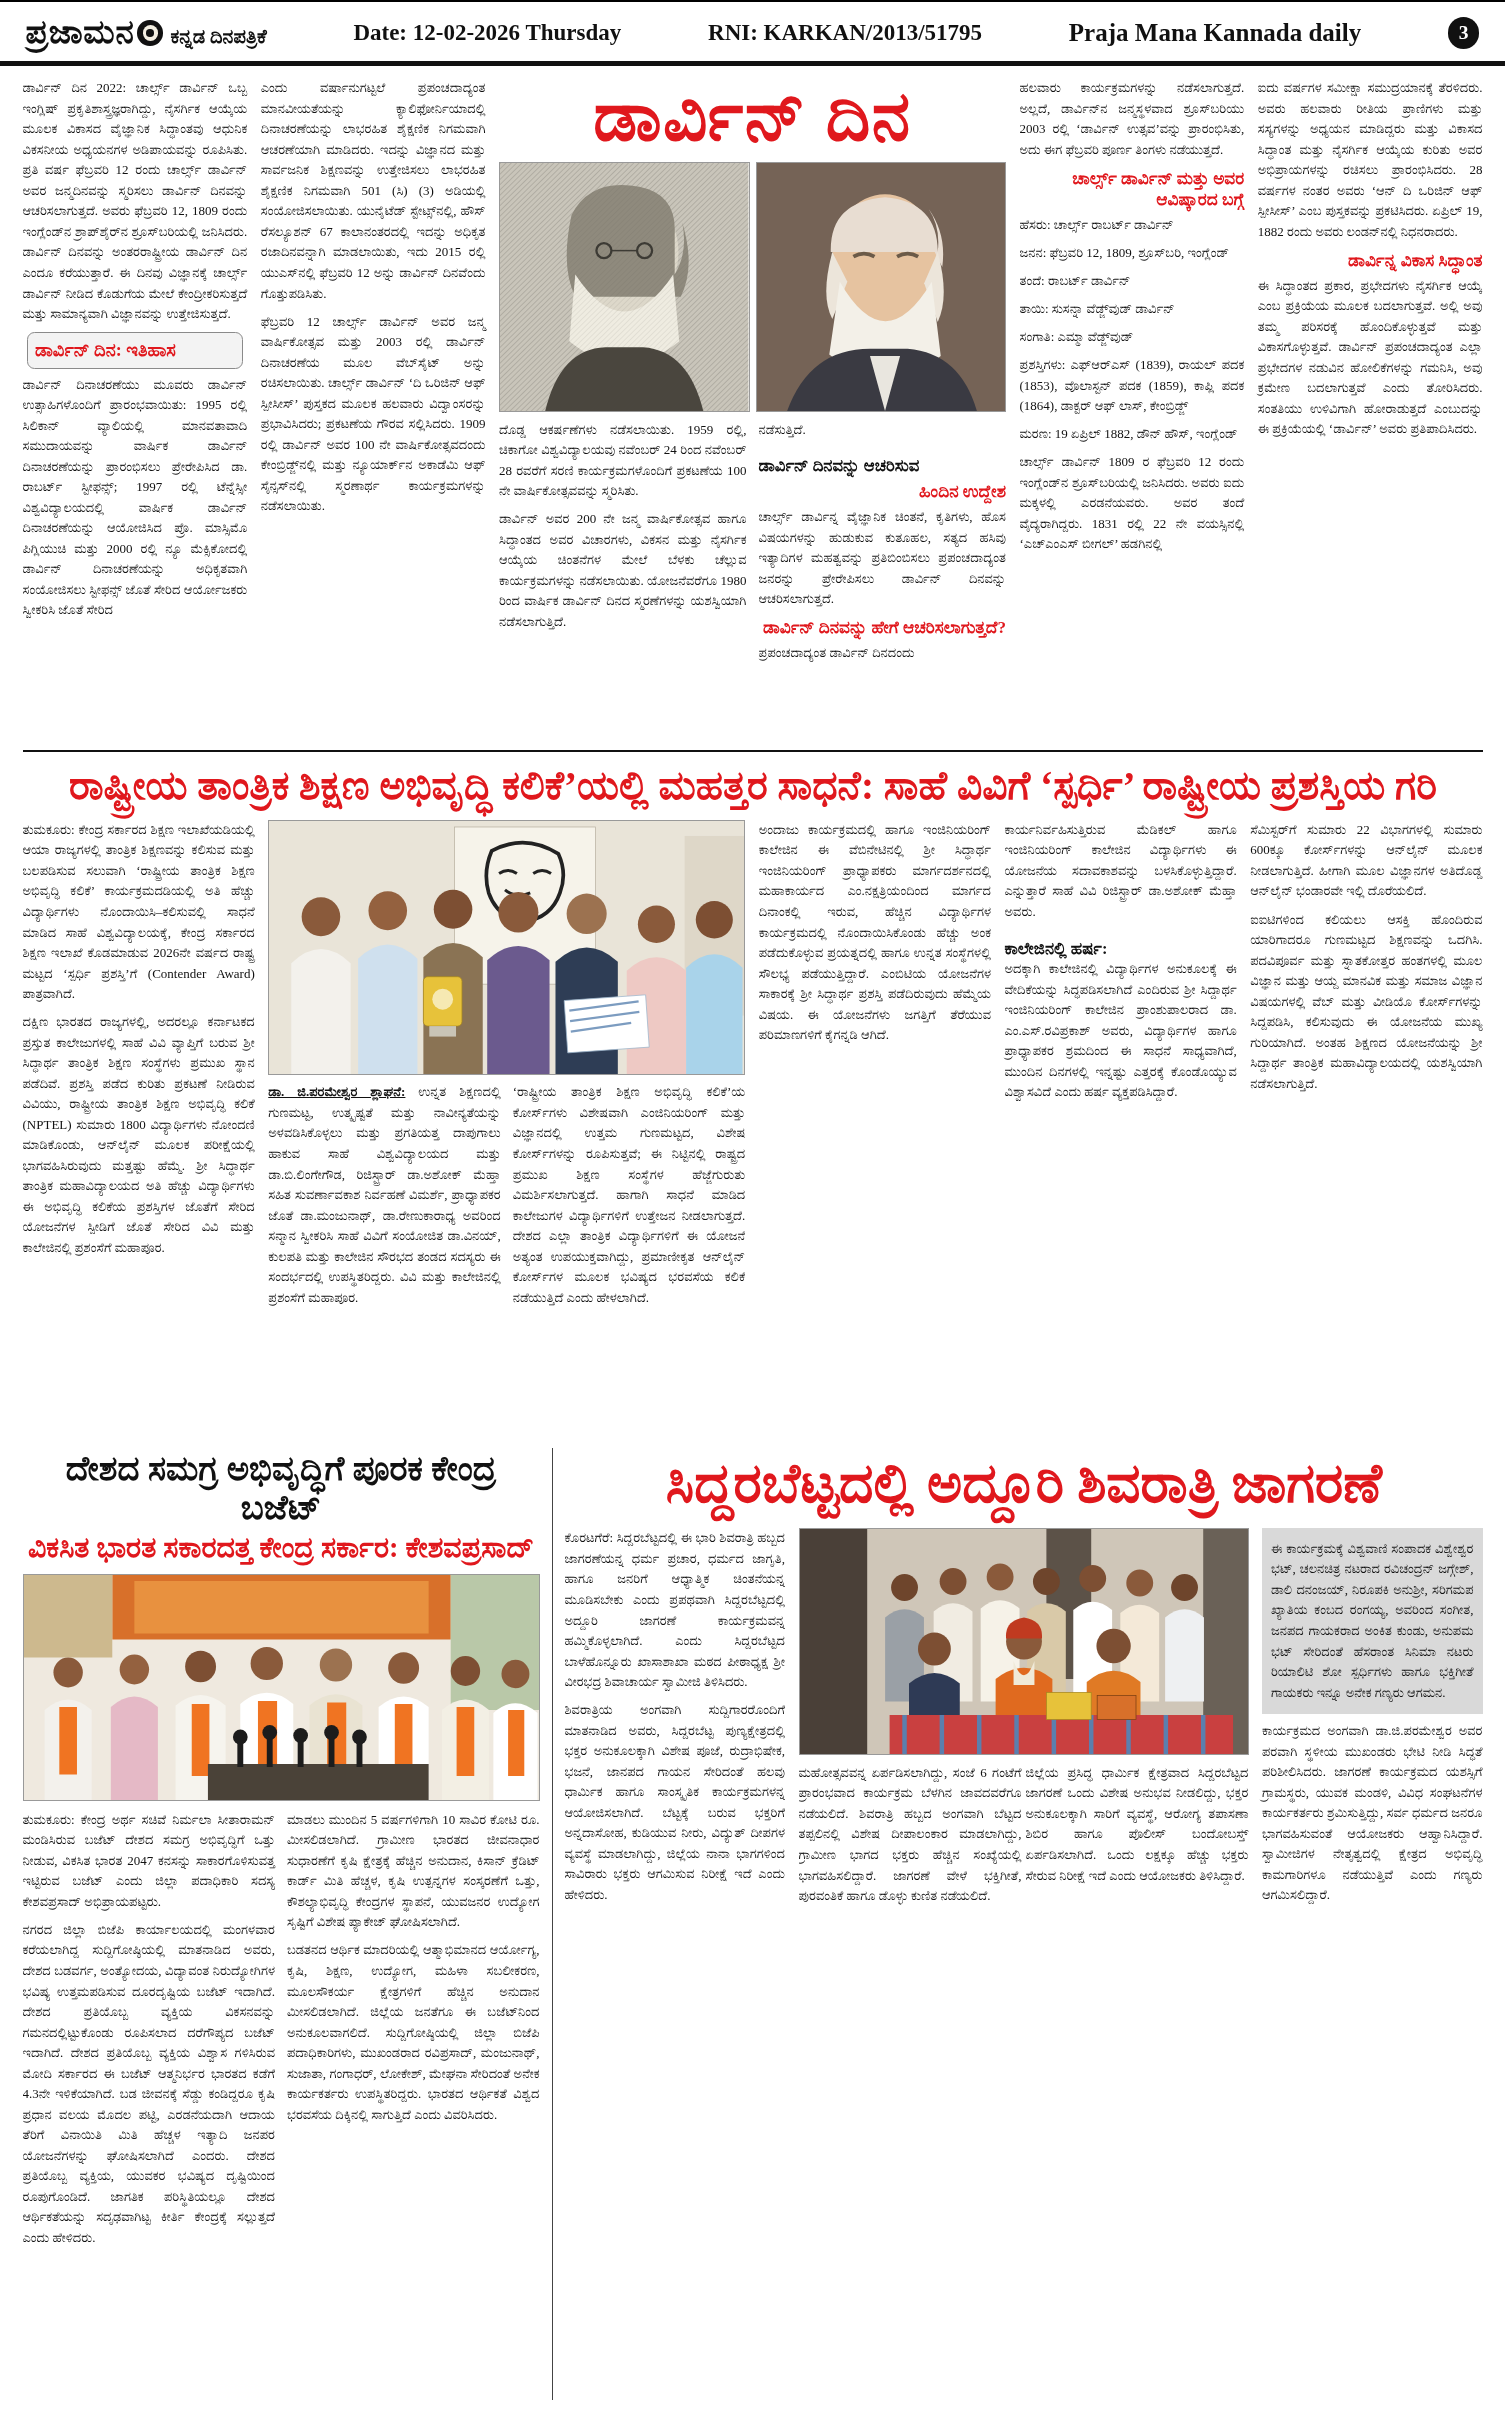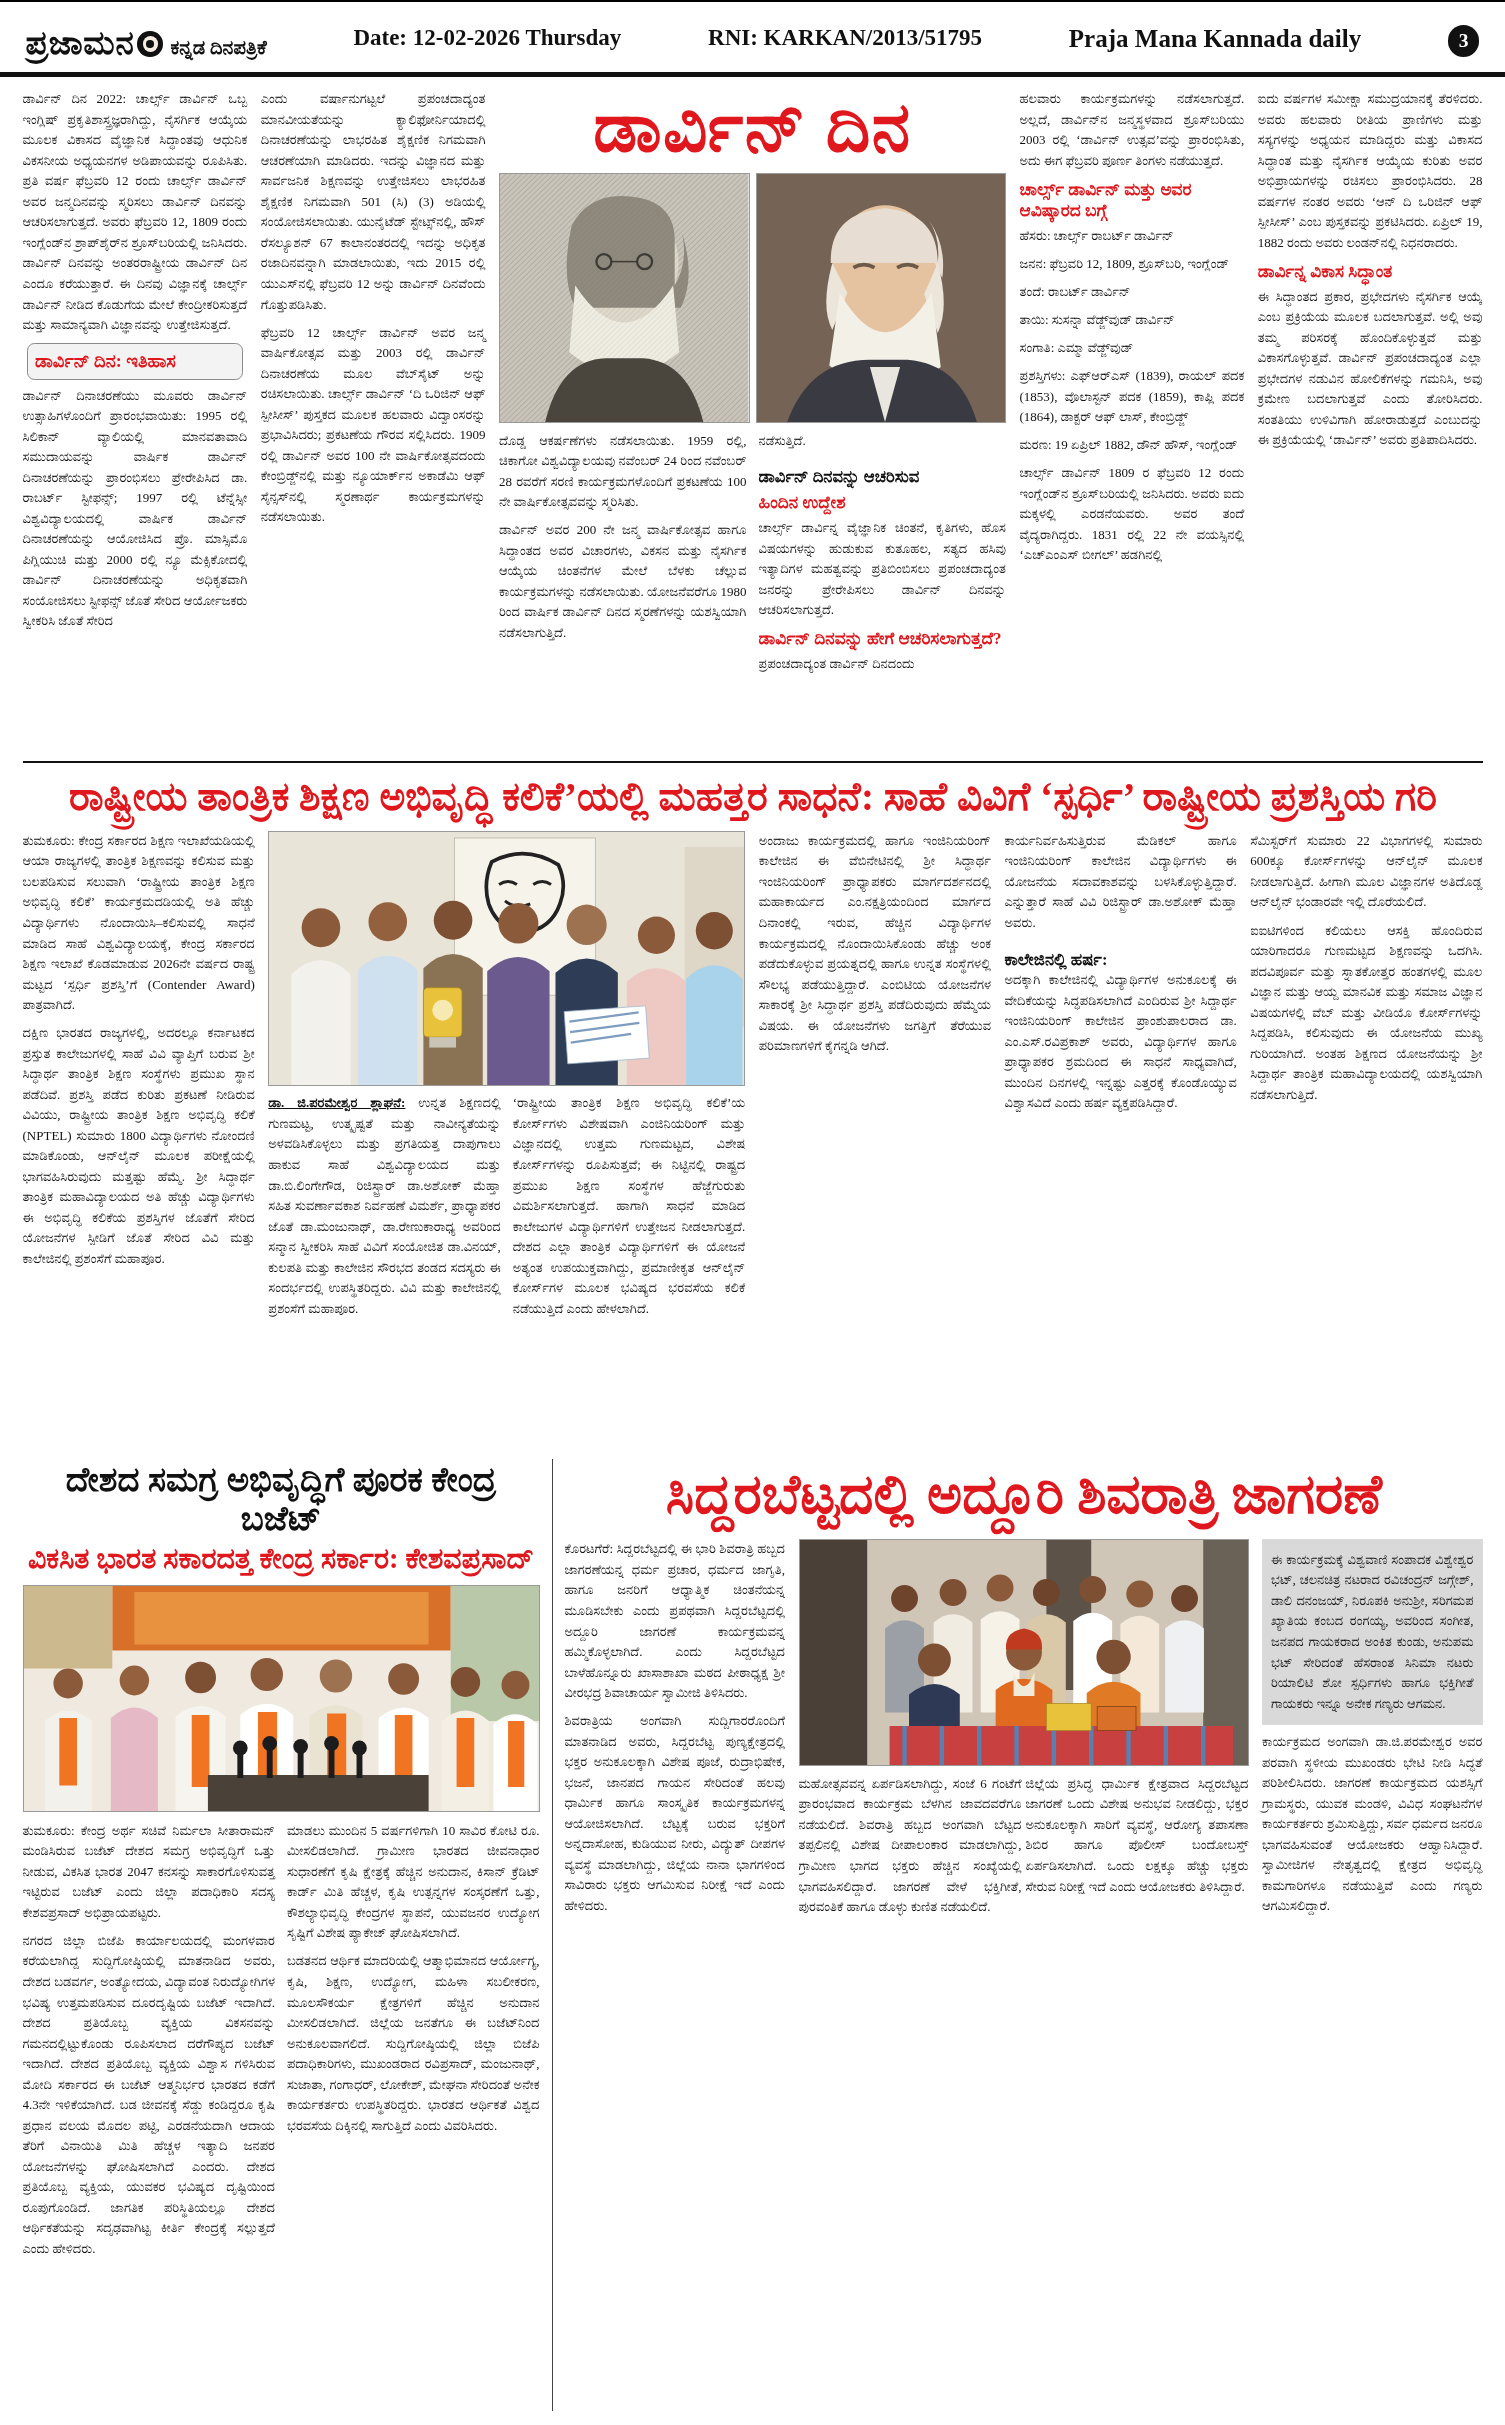--- a/index.html
+++ b/index.html
@@ -1,38 +1,38 @@
 <!DOCTYPE html>
 <html style="font-size:12px"><head>
 <meta charset="utf-8">
 <style>
   html,body{margin:0;padding:0;background:#ffffff;}
   body{width:1505px;height:2426px;overflow:hidden;
        font-family:"Liberation Serif","DejaVu Sans",serif;color:#111;}
   .page{width:1505px;height:2426px;box-sizing:border-box;border-top:2.2px solid #000;padding:4.5px 0 0 0;}
 
   
-  .masthead{display:flex;align-items:flex-start;justify-content:space-between;
-            padding:7.5px 25.5px 6px 25.5px;margin-top:11px;}
+  .masthead{display:flex;align-items:center;justify-content:space-between;
+            padding:7.5px 25.5px 6px 25.5px;}
   .logo-wrap{display:flex;align-items:flex-end;gap:7.5px;}
   .logo-kn{font-size:33px;font-weight:900;letter-spacing:0.7px;display:flex;align-items:center;gap:3px;}
   .lion{width:25.5px;height:25.5px;border-radius:50%;background:#111;display:inline-block;position:relative;}
   .lion::after{content:"";position:absolute;inset:5.2px;border-radius:50%;background:#f4efe2;}
   .lion::before{content:"";position:absolute;inset:9px;border-radius:50%;background:#111;z-index:2;}
   .logo-sub{font-size:19.5px;font-weight:700;padding-bottom:4.5px;}
   .mast-date,.mast-rni{font-size:23px;font-weight:700;}
   .mast-paper{font-size:25px;font-weight:700;}
   .page-badge{width:31.5px;height:31.5px;border-radius:50%;background:#111;color:#fff;
               display:flex;align-items:center;justify-content:center;font-size:19.5px;font-weight:700;}
   .mast-rule{height:5.2px;background:#111;margin:3px 0 0 0;}
 
   
   .col{text-align:justify;font-size:13px;line-height:1.58;}
   .col p{margin:0 0 7.5px 0;}
-  .subhead-red{color:#e0181d;font-weight:900;text-align:left;font-size:17px;line-height:1.25;margin:4.5px 0;}
+  .subhead-red{color:#e0181d;font-weight:900;text-align:right;font-size:17px;line-height:1.25;margin:4.5px 0;}
   .subhead-black{font-weight:900;font-size:16.5px;line-height:1.25;margin:16px 0 0 0;}
   .boxhead{border:1.5px solid #8a8a8a;border-radius:7.5px;color:#e0181d;font-weight:900;
            font-size:18px;padding:3px 7px;margin:6px 4.5px;background:#f3f3f3;}
 
   
   .sec1{display:flex;gap:13.5px;padding:12px 22.5px 0 22.5px;height:664px;overflow:hidden;}
   .sec1 .c-narrow{flex:1 1 0;}
   .centerblk{flex:0 0 507px;display:flex;flex-direction:column;}
   .bigheadline{color:#e0181d;font-weight:900;font-size:69px;line-height:1.0;text-align:center;
                white-space:nowrap;margin:4.5px -45px 10.5px -45px;letter-spacing:1.5px;}

